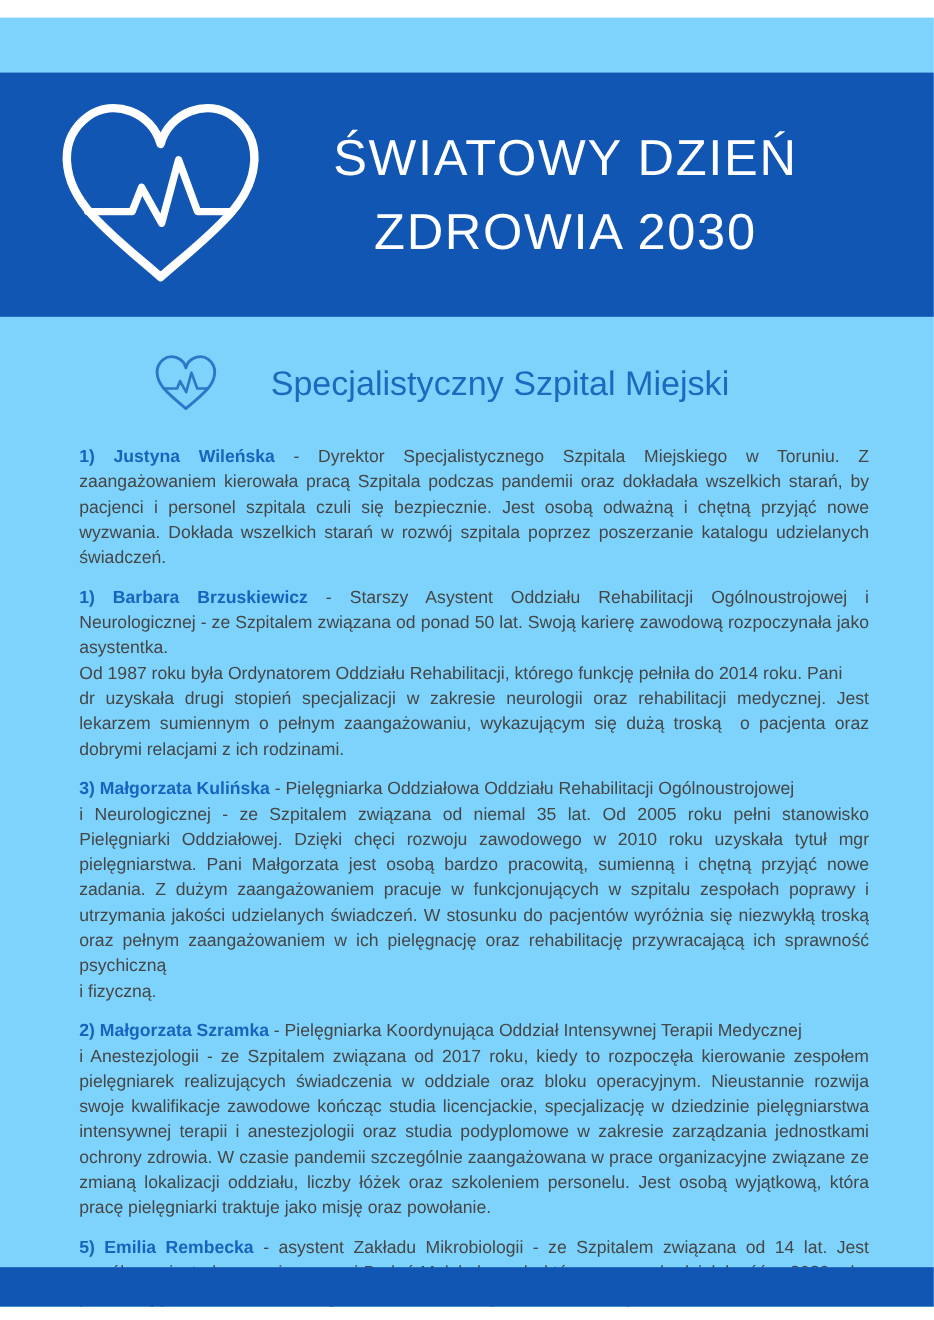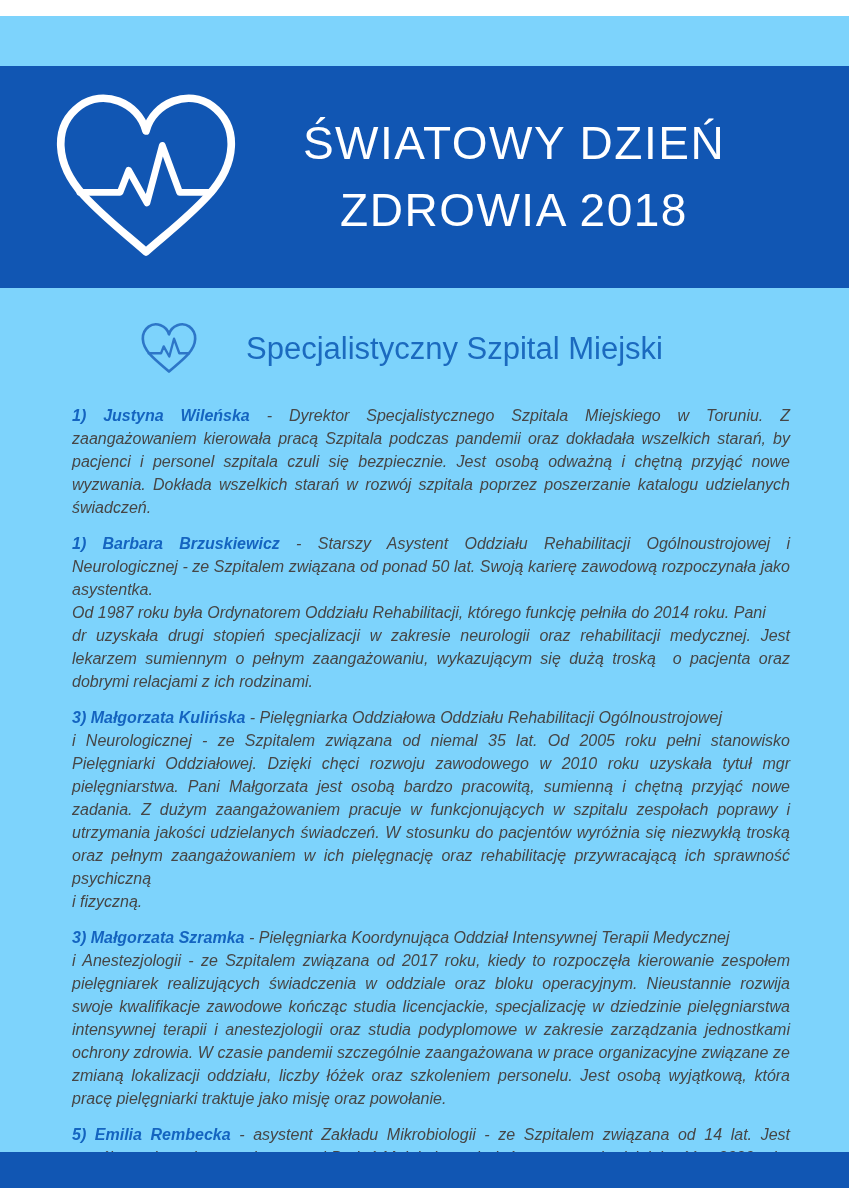--- a/index.html
+++ b/index.html
@@ -25,42 +25,42 @@
     align-items:center; gap:46px; transform:translateX(-24px);
   }
   .small-heart { width:62px; height:59px; flex:0 0 auto; }
   .sub-title {
     text-align:center; color:#1b6abf; font-size:31px; line-height:32px;
   }
   
   .content { padding:26px 59px 0 72px; }
   .entry {
     margin:0 0 13px 0; font-size:16px; line-height:23px;
-    color:#464646; text-align:justify; white-space:pre-wrap;font-style:italic;
+    color:#464646; text-align:justify; white-space:pre-wrap;
   }
   .name { font-weight:bold; color:#1464c0; }
   
   .footer-band {
     position:absolute; left:0; bottom:0; width:849px; height:36px;
     background:#1156b3;
   }
 </style>
 </head>
 <body>
 
 <div class="page">
 
   <header class="band">
     <svg class="big-heart" viewBox="0 0 210 200" aria-hidden="true">
       <path d="M105 52 C 97 22, 60 8, 36 26 C 8 47, 10 86, 40 119 C 62 143, 86 161, 105 178 C 124 161, 148 143, 170 119 C 200 86, 202 47, 174 26 C 150 8, 113 22, 105 52 Z" fill="none" stroke="#ffffff" stroke-width="8" stroke-linecap="round" stroke-linejoin="round"></path>
       <polyline points="36,116 78,116 87,93 106,127 122,67 140,116 173,116" fill="none" stroke="#ffffff" stroke-width="7" stroke-linecap="round" stroke-linejoin="round"></polyline>
     </svg>
     <div class="title">
       <div>ŚWIATOWY DZIEŃ</div>
-      <div>ZDROWIA 2018</div>
+      <div>ZDROWIA 2030</div>
     </div>
   </header>
 
   <div class="subheader">
     <svg class="small-heart" viewBox="0 0 210 200" aria-hidden="true">
       <path d="M105 52 C 97 22, 60 8, 36 26 C 8 47, 10 86, 40 119 C 62 143, 86 161, 105 178 C 124 161, 148 143, 170 119 C 200 86, 202 47, 174 26 C 150 8, 113 22, 105 52 Z" fill="none" stroke="#2d76c8" stroke-width="9" stroke-linecap="round" stroke-linejoin="round"></path>
       <polyline points="36,116 78,116 87,93 106,127 122,67 140,116 173,116" fill="none" stroke="#2d76c8" stroke-width="8" stroke-linecap="round" stroke-linejoin="round"></polyline>
     </svg>
     <div class="sub-title">
       <div>Specjalistyczny Szpital Miejski</div>
@@ -68,21 +68,21 @@
   </div>
 
   <main class="content">
     <p class="entry"><span class="name">1) Justyna Wileńska</span><span> - Dyrektor Specjalistycznego Szpitala Miejskiego w Toruniu. Z zaangażowaniem kierowała pracą Szpitala podczas pandemii oraz dokładała wszelkich starań, by pacjenci i personel szpitala czuli się bezpiecznie. Jest osobą odważną i chętną przyjąć nowe wyzwania. Dokłada wszelkich starań w rozwój szpitala poprzez poszerzanie katalogu udzielanych świadczeń.</span></p>
     <p class="entry"><span class="name">1) Barbara Brzuskiewicz</span><span> - Starszy Asystent Oddziału Rehabilitacji Ogólnoustrojowej i Neurologicznej - ze Szpitalem związana od ponad 50 lat. Swoją karierę zawodową rozpoczynała jako asystentka.
 Od 1987 roku była Ordynatorem Oddziału Rehabilitacji, którego funkcję pełniła do 2014 roku. Pani
 dr uzyskała drugi stopień specjalizacji w zakresie neurologii oraz rehabilitacji medycznej. Jest lekarzem sumiennym o pełnym zaangażowaniu, wykazującym się dużą troską  o pacjenta oraz dobrymi relacjami z ich rodzinami.</span></p>
     <p class="entry"><span class="name">3) Małgorzata Kulińska</span><span> - Pielęgniarka Oddziałowa Oddziału Rehabilitacji Ogólnoustrojowej
 i Neurologicznej - ze Szpitalem związana od niemal 35 lat. Od 2005 roku pełni stanowisko Pielęgniarki Oddziałowej. Dzięki chęci rozwoju zawodowego w 2010 roku uzyskała tytuł mgr pielęgniarstwa. Pani Małgorzata jest osobą bardzo pracowitą, sumienną i chętną przyjąć nowe zadania. Z dużym zaangażowaniem pracuje w funkcjonujących w szpitalu zespołach poprawy i utrzymania jakości udzielanych świadczeń. W stosunku do pacjentów wyróżnia się niezwykłą troską oraz pełnym zaangażowaniem w ich pielęgnację oraz rehabilitację przywracającą ich sprawność psychiczną
 i fizyczną.</span></p>
-    <p class="entry"><span class="name">3) Małgorzata Szramka</span><span> - Pielęgniarka Koordynująca Oddział Intensywnej Terapii Medycznej
+    <p class="entry"><span class="name">2) Małgorzata Szramka</span><span> - Pielęgniarka Koordynująca Oddział Intensywnej Terapii Medycznej
 i Anestezjologii - ze Szpitalem związana od 2017 roku, kiedy to rozpoczęła kierowanie zespołem pielęgniarek realizujących świadczenia w oddziale oraz bloku operacyjnym. Nieustannie rozwija swoje kwalifikacje zawodowe kończąc studia licencjackie, specjalizację w dziedzinie pielęgniarstwa intensywnej terapii i anestezjologii oraz studia podyplomowe w zakresie zarządzania jednostkami ochrony zdrowia. W czasie pandemii szczególnie zaangażowana w prace organizacyjne związane ze zmianą lokalizacji oddziału, liczby łóżek oraz szkoleniem personelu. Jest osobą wyjątkową, która pracę pielęgniarki traktuje jako misję oraz powołanie.</span></p>
     <p class="entry"><span class="name">5) Emilia Rembecka</span><span> - asystent Zakładu Mikrobiologii - ze Szpitalem związana od 14 lat. Jest współorganizatorką nowej pracowni Badań Molekularnych, która rozpoczęła działalność w 2020 roku poszerzając zakres realizowanych badań o niezbędne w okresie pandemii badania w kierunku SARS-CoV-2. Ponadto jest osobą o ogromnej wiedzy z zakresu mikrobiologii, zawsze dyspozycyjna
 i zaangażowana w swoją pracę. Jest nieocenionym diagnostą medycznym dla Szpitala.</span></p>
   </main>
 
   <footer class="footer-band"></footer>
 
 </div>
 
 </body></html>

